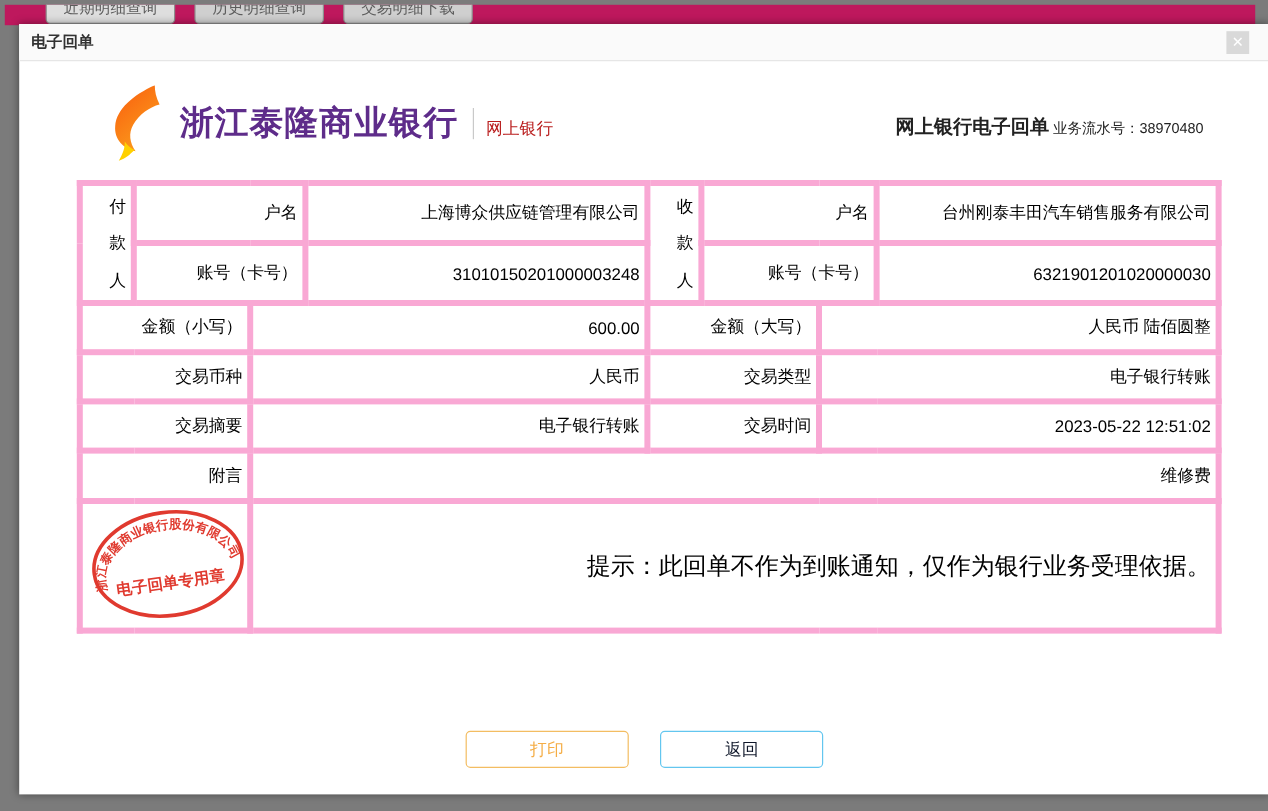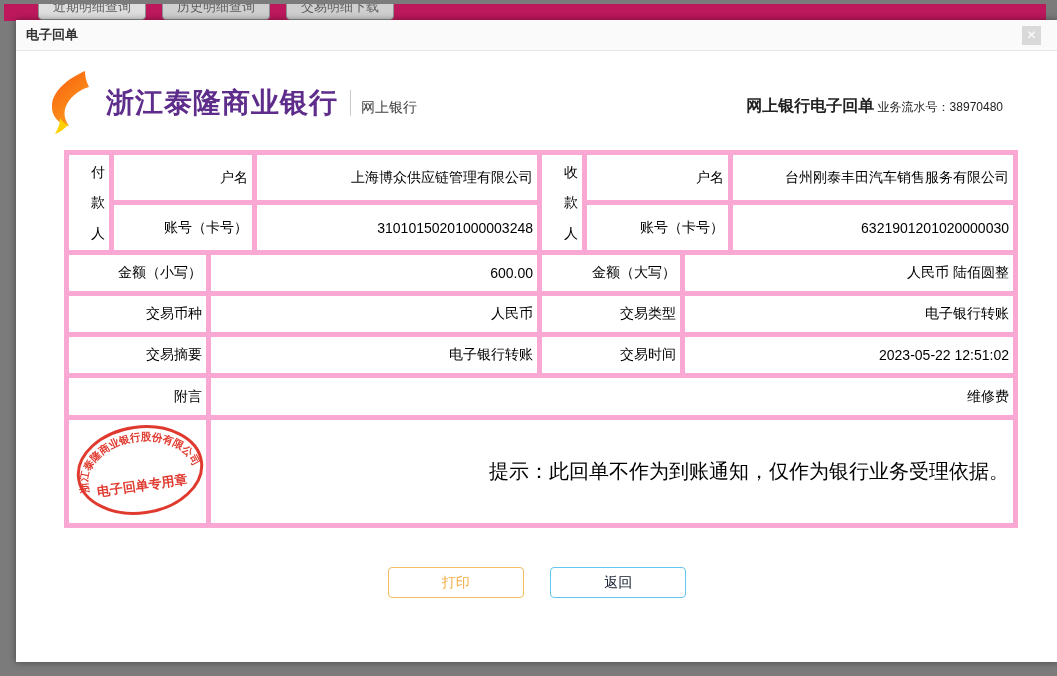--- a/index.html
+++ b/index.html
@@ -36,29 +36,29 @@
   .modal-title { font-size:13px; font-weight:bold; color:#333; }
   .modal-close {
     margin-left:auto; width:19px; height:19px; background:#d9d9d9;
     color:#ffffff; font-size:12px; font-weight:bold; line-height:19px;
     text-align:center; cursor:pointer; margin-right:7px; user-select:none;
   }
 
   
   .receipt-header {
     display:flex; justify-content:space-between; align-items:flex-end;
-    padding:20px 55px 0 32px;
+    padding:20px 55px 0 76px;
   }
   .logo-block { display:flex; align-items:center; height:64px; }
   .fish { width:52px; height:64px; margin-right:6px; }
   .bank-name {
     font-size:28px; font-weight:bold; color:#5e2c8a; letter-spacing:1px;
   }
   .logo-divider { width:1px; height:26px; background:#c9c9c9; margin:0 10px 0 12px; }
-  .channel-name { font-size:14px; color:#404040; padding-top:10px; }
+  .channel-name { font-size:14px; color:#b91c1c; padding-top:10px; }
   .header-right { padding-bottom:18px; white-space:nowrap; }
   .receipt-title { font-size:16px; font-weight:bold; color:#222;text-align:center; }
   .serial { font-size:12px; color:#222; }
 
   
   table.receipt {
     border-collapse:collapse; table-layout:fixed;
     margin:15px 0 0 48px; width:949px;
     font-size:14px; color:#000;
   }
@@ -70,21 +70,21 @@
   .hint-cell { font-size:20px; }
   .stamp-cell { padding:0; }
 
   
   .actions { margin-top:39px; text-align:center; }
   .btn {
     display:inline-block; width:136px; height:31px; line-height:29px;
     border-radius:4px; background:#fff; font-size:14px; cursor:pointer;
     margin:0 11px; text-align:center;
   }
-  .btn-print { border:1px solid #f3bd62; color:#f5ad45; }
+  .btn-print { border:1px solid #f3bd62; color:#f5ad45;margin-top:42px; }
   .btn-back  { border:1px solid #63c6ef; color:#0f172a; }
 </style>
 </head>
 <body>
 
 <div class="backdrop-strip">
   <div class="bg-toolbar">
     <div class="bg-btn first">近期明细查询</div>
     <div class="bg-btn">历史明细查询</div>
     <div class="bg-btn">交易明细下载</div>

